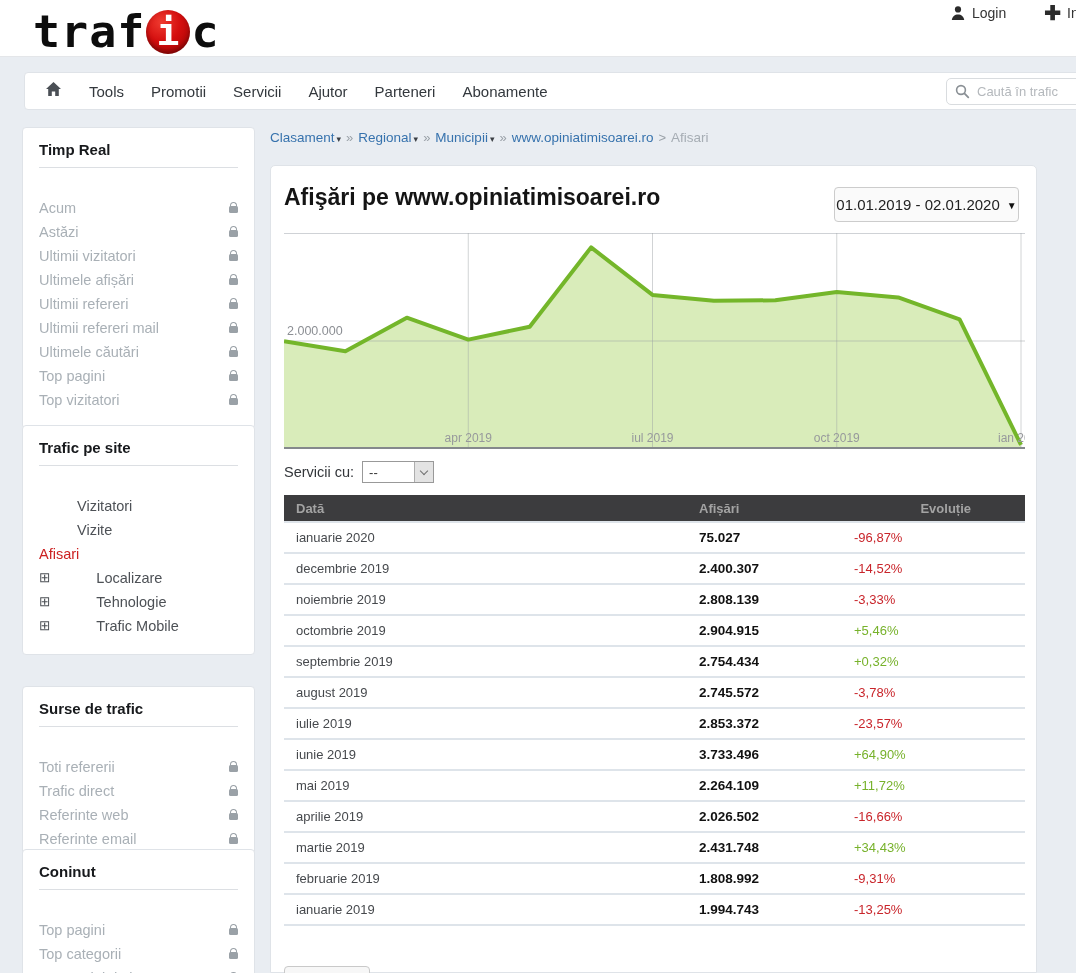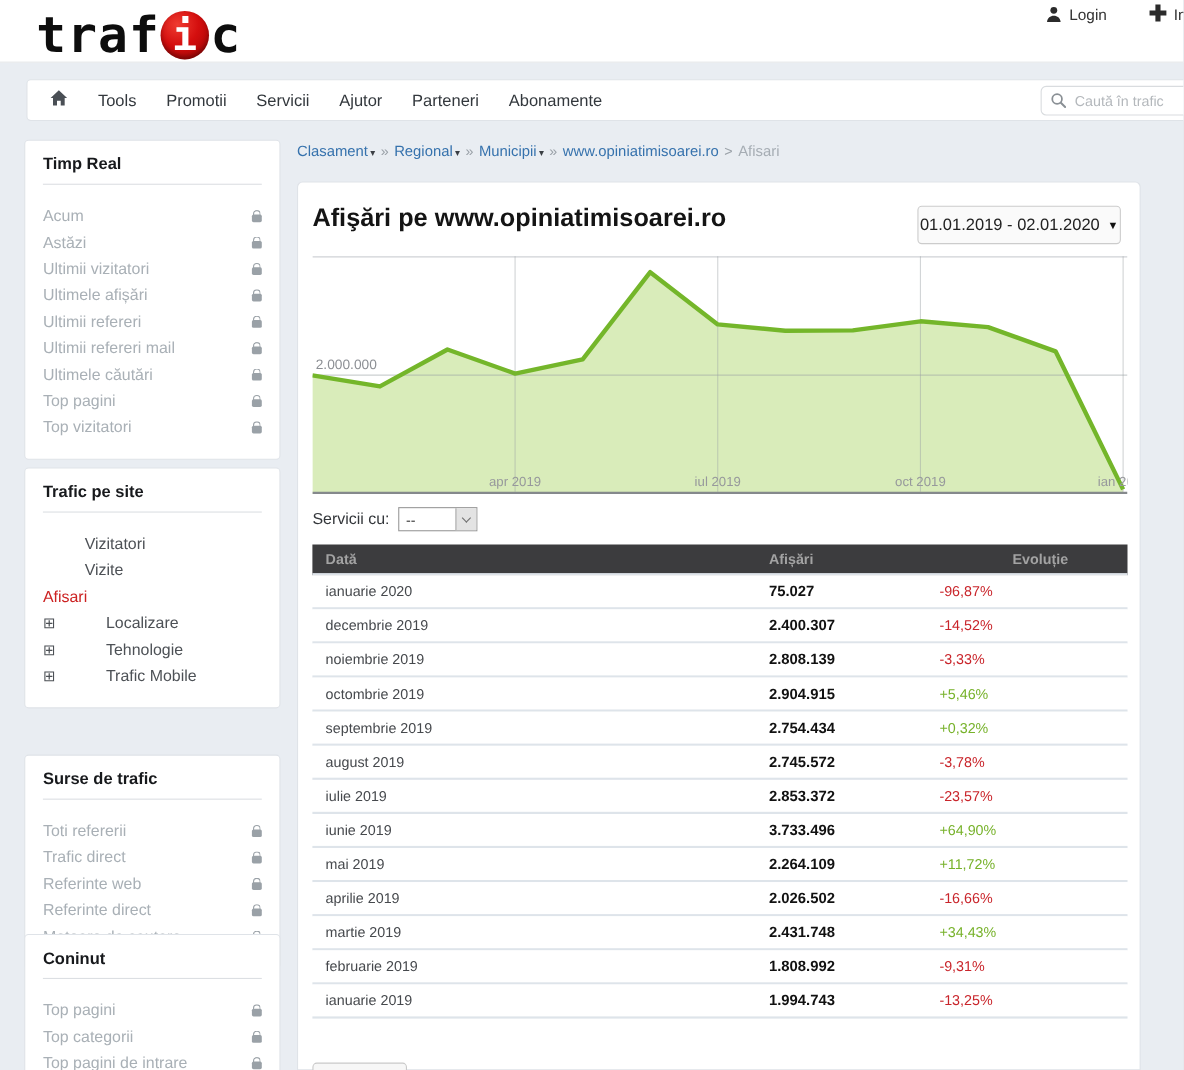--- a/index.html
+++ b/index.html
@@ -32,21 +32,21 @@
 
   
   .breadcrumb { position:absolute; left:270px; top:130px; font-size:13.5px; display:flex; align-items:center; gap:5px; white-space:nowrap; }
   .crumb-link { color:#3672ad; cursor:pointer; }
   .crumb-caret { font-size:9px; color:#3b3f44; margin-left:2px; }
   .crumb-sep { color:#9aa1a8; font-size:13px; }
   .crumb-current { color:#a6adb4; }
 
   
   .side-card { position:absolute; left:22px; width:233px; background:#fff; border:1px solid #dfe3e8; border-radius:4px; padding:13px 16px 16px 16px; }
-  .side-title { font-size:15px; font-weight:bold; color:#17191c; padding-bottom:9px; border-bottom:1px solid #dcdfe3; margin-bottom:17px; }
+  .side-title { font-size:15px; font-weight:bold; color:#17191c; padding-bottom:9px; border-bottom:1px solid #dcdfe3; margin-bottom:28px; }
   .side-item { display:flex; align-items:center; height:24px; font-size:14.5px; cursor:pointer; }
   .side-item .side-label { flex:1 1 auto; }
   .state-locked .side-label { color:#a9b0b6; }
   .state-normal .side-label { color:#4d5156;margin-left:38px; }
   .state-active .side-label { color:#cc2222; }
   .lock { position:relative; display:inline-block; width:9px; height:7px; background:#9aa1a7; border-radius:1.5px; margin-top:3px; flex:0 0 auto; }
   .lock::before { content:""; position:absolute; left:1.2px; top:-4px; width:6.5px; height:5px; border:1.5px solid #9aa1a7; border-bottom:none;
                   border-radius:3.5px 3.5px 0 0; box-sizing:border-box; }
   .expand { font-size:13.5px; color:#4d5156; margin-right:8px; line-height:1; cursor:pointer; }
 
@@ -222,21 +222,21 @@
         </div>
         <div class="side-item state-locked">
           <span class="side-label">Trafic direct</span>
           <span class="lock"></span>
         </div>
         <div class="side-item state-locked">
           <span class="side-label">Referinte web</span>
           <span class="lock"></span>
         </div>
         <div class="side-item state-locked">
-          <span class="side-label">Referinte direct</span>
+          <span class="side-label">Referinte email</span>
           <span class="lock"></span>
         </div>
         <div class="side-item state-locked">
           <span class="side-label">Motoare de cautare</span>
           <span class="lock"></span>
         </div>
       </div>
       <div class="side-card" style="top: 849px;">
         <div class="side-title">Coninut</div>
         <div class="side-item state-locked">

